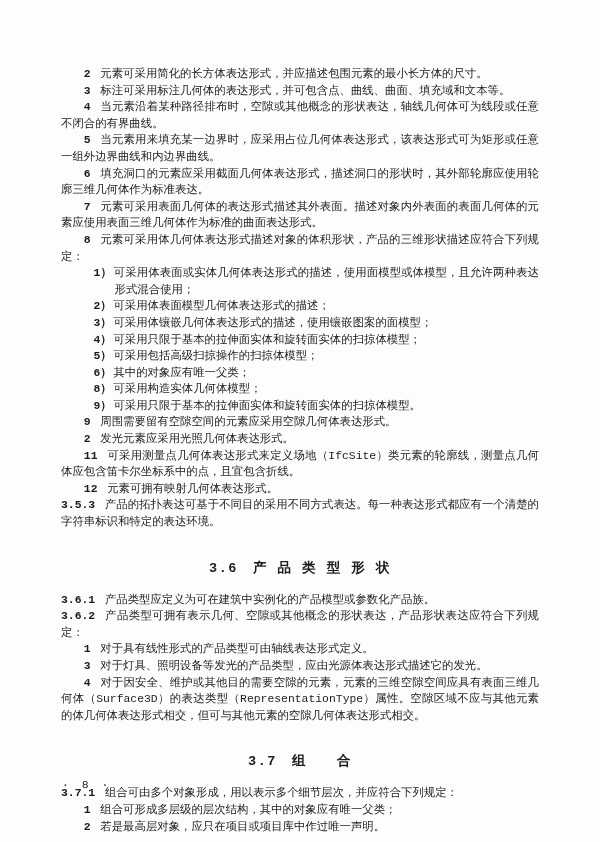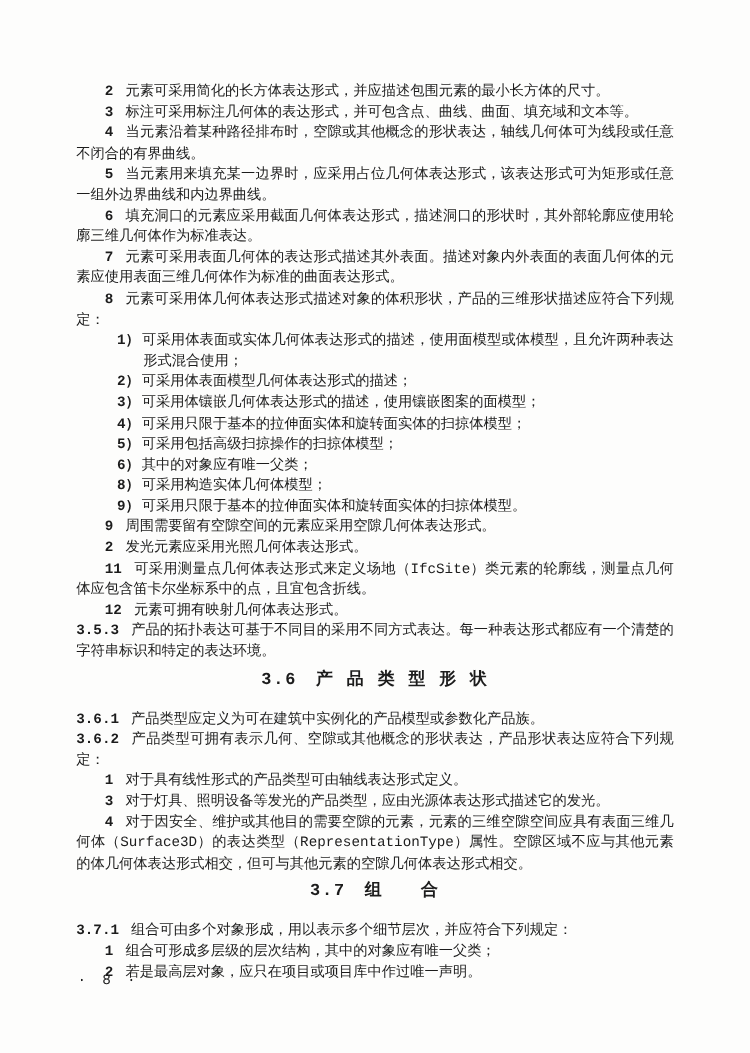--- a/index.html
+++ b/index.html
@@ -27,21 +27,21 @@
   .p-sub{padding-left:4.7em;text-indent:-1.85em;}
   .lbl{font-weight:700;}
   .p-item > .lbl,.p-clause > .lbl{margin-right:0.85em;}
   .p-sub > .lbl{margin-right:0.15em;}
   .heading{
     font-size:13.5px;
     font-weight:700;
     text-align:center;
     text-indent:0;
     letter-spacing:1.5px;
-    margin:4px 0 13px 0;
+    margin:28px 0 13px 0;
     line-height:20px;
   }
   .footer{
     position:absolute;
     left:62px;top:778px;
     font-size:11.5px;
     letter-spacing:3px;
   }
 </style>
 </head>

